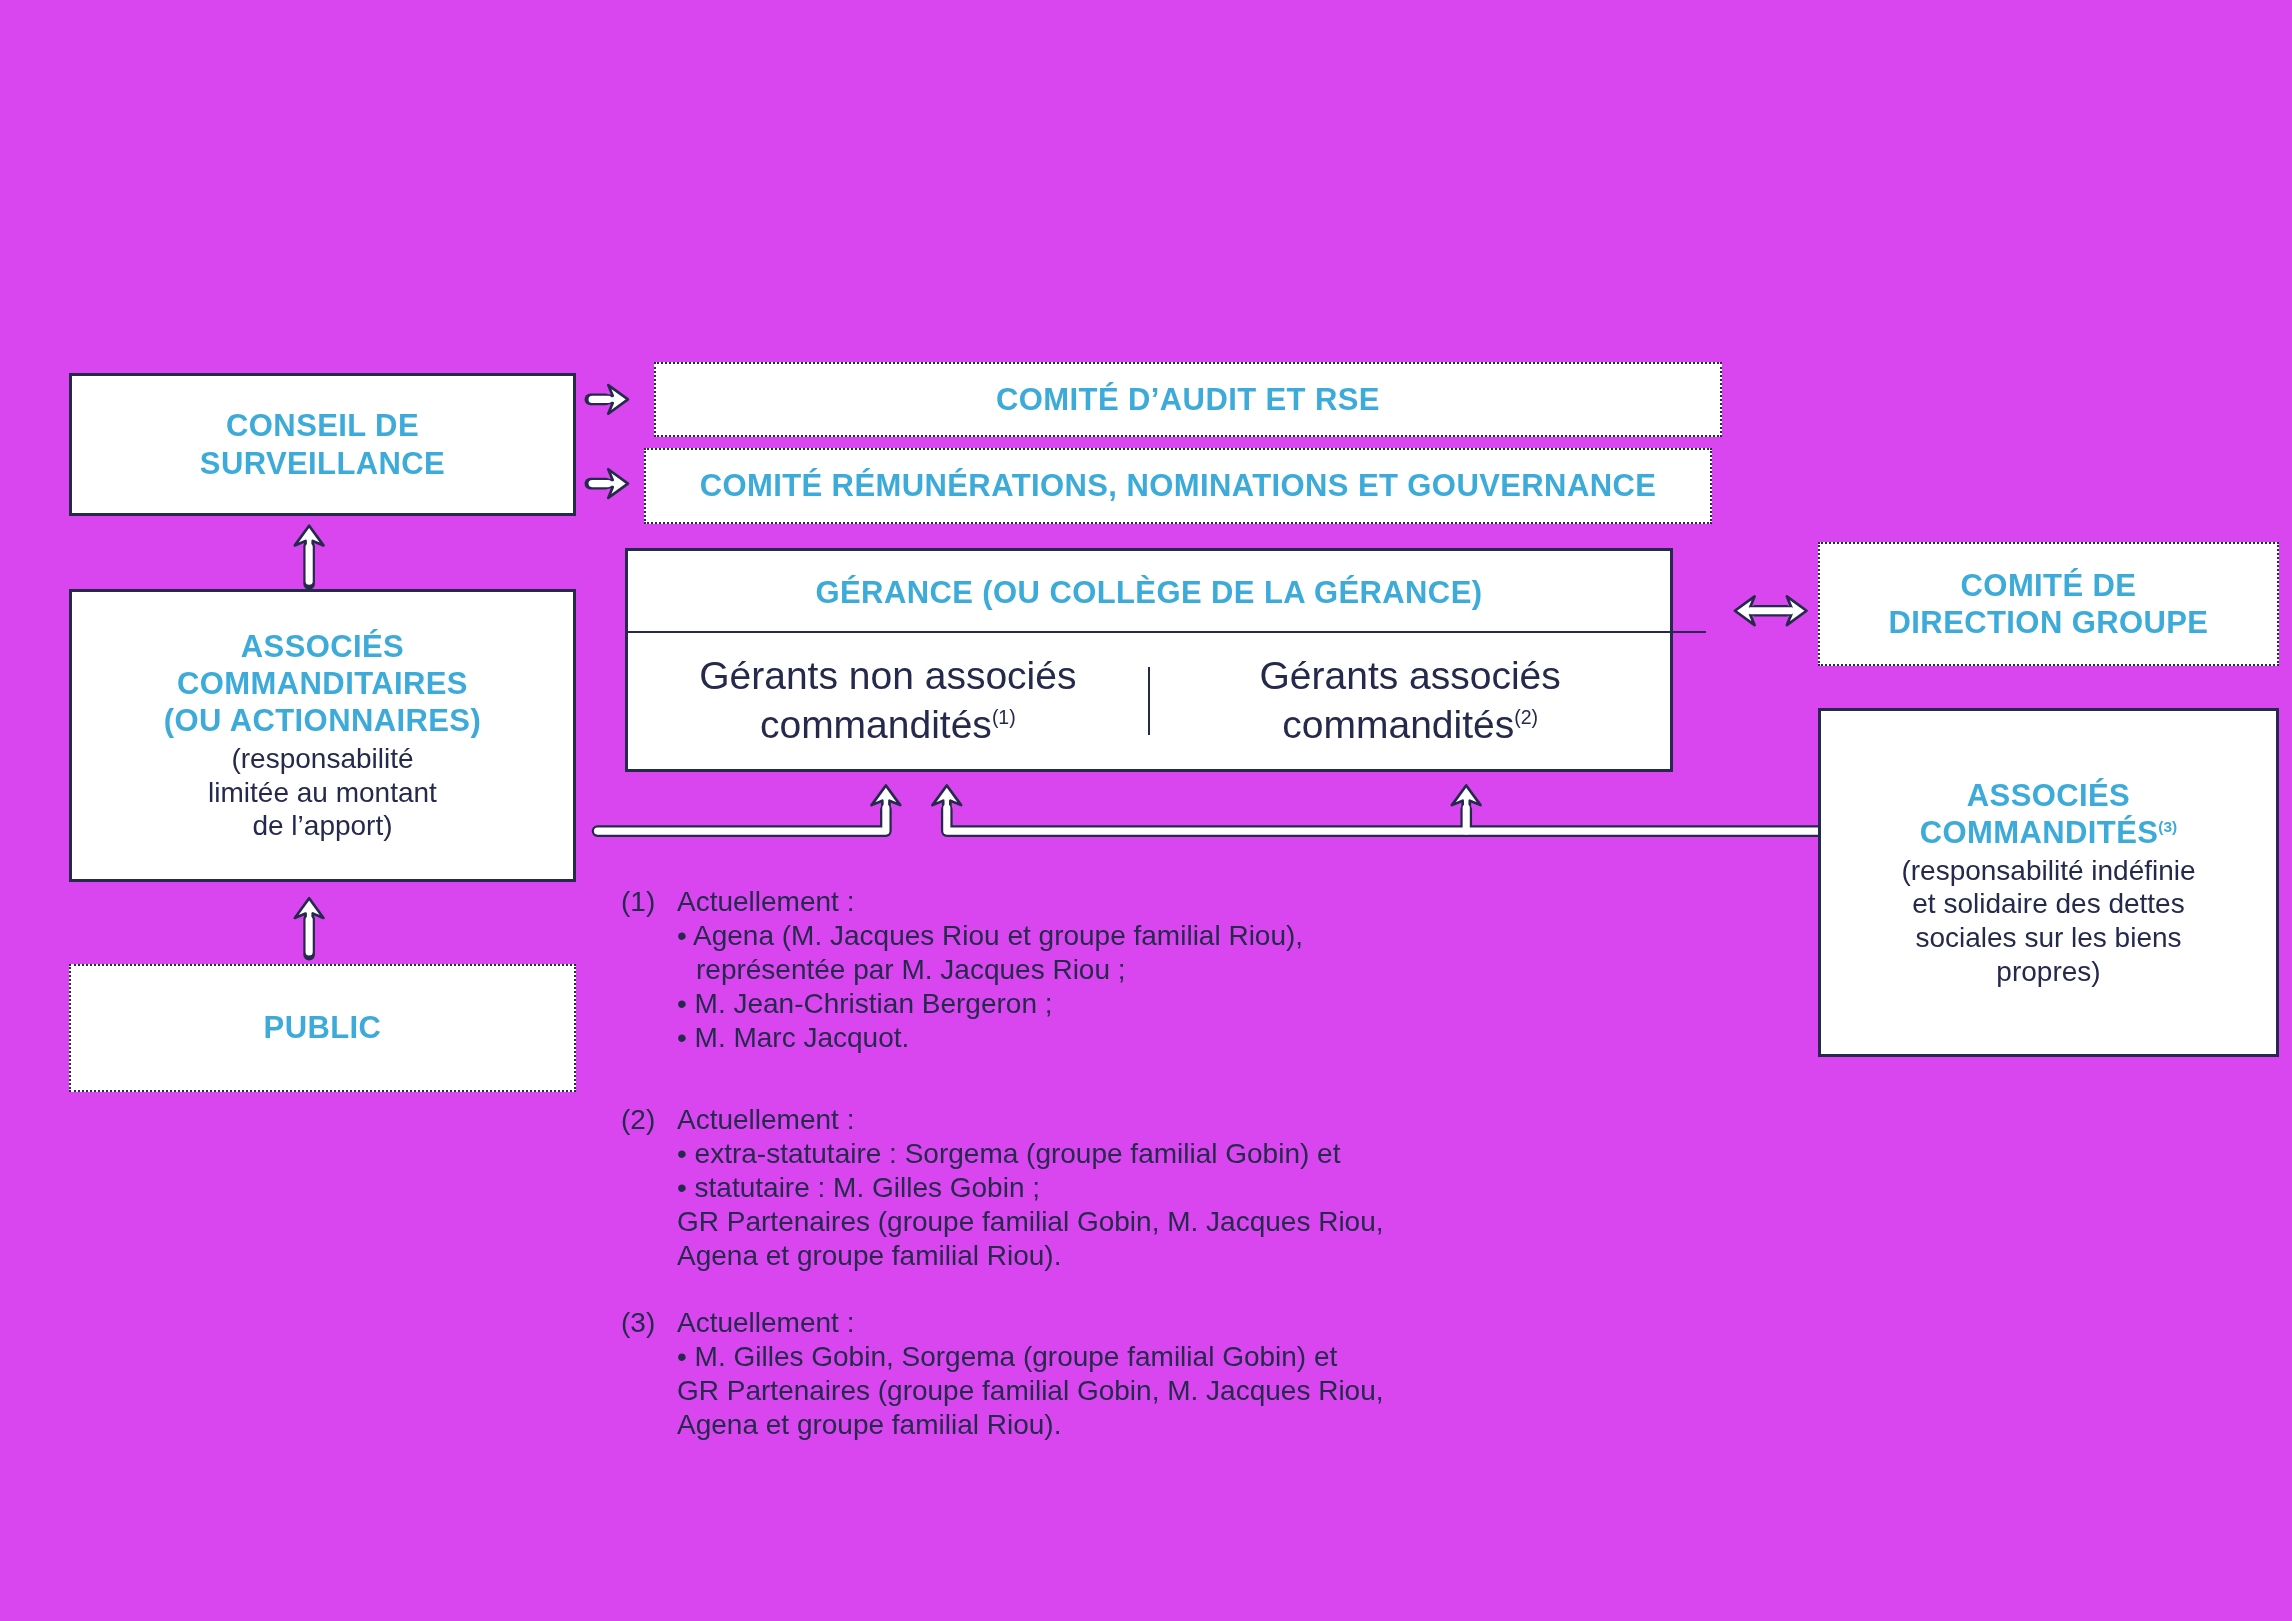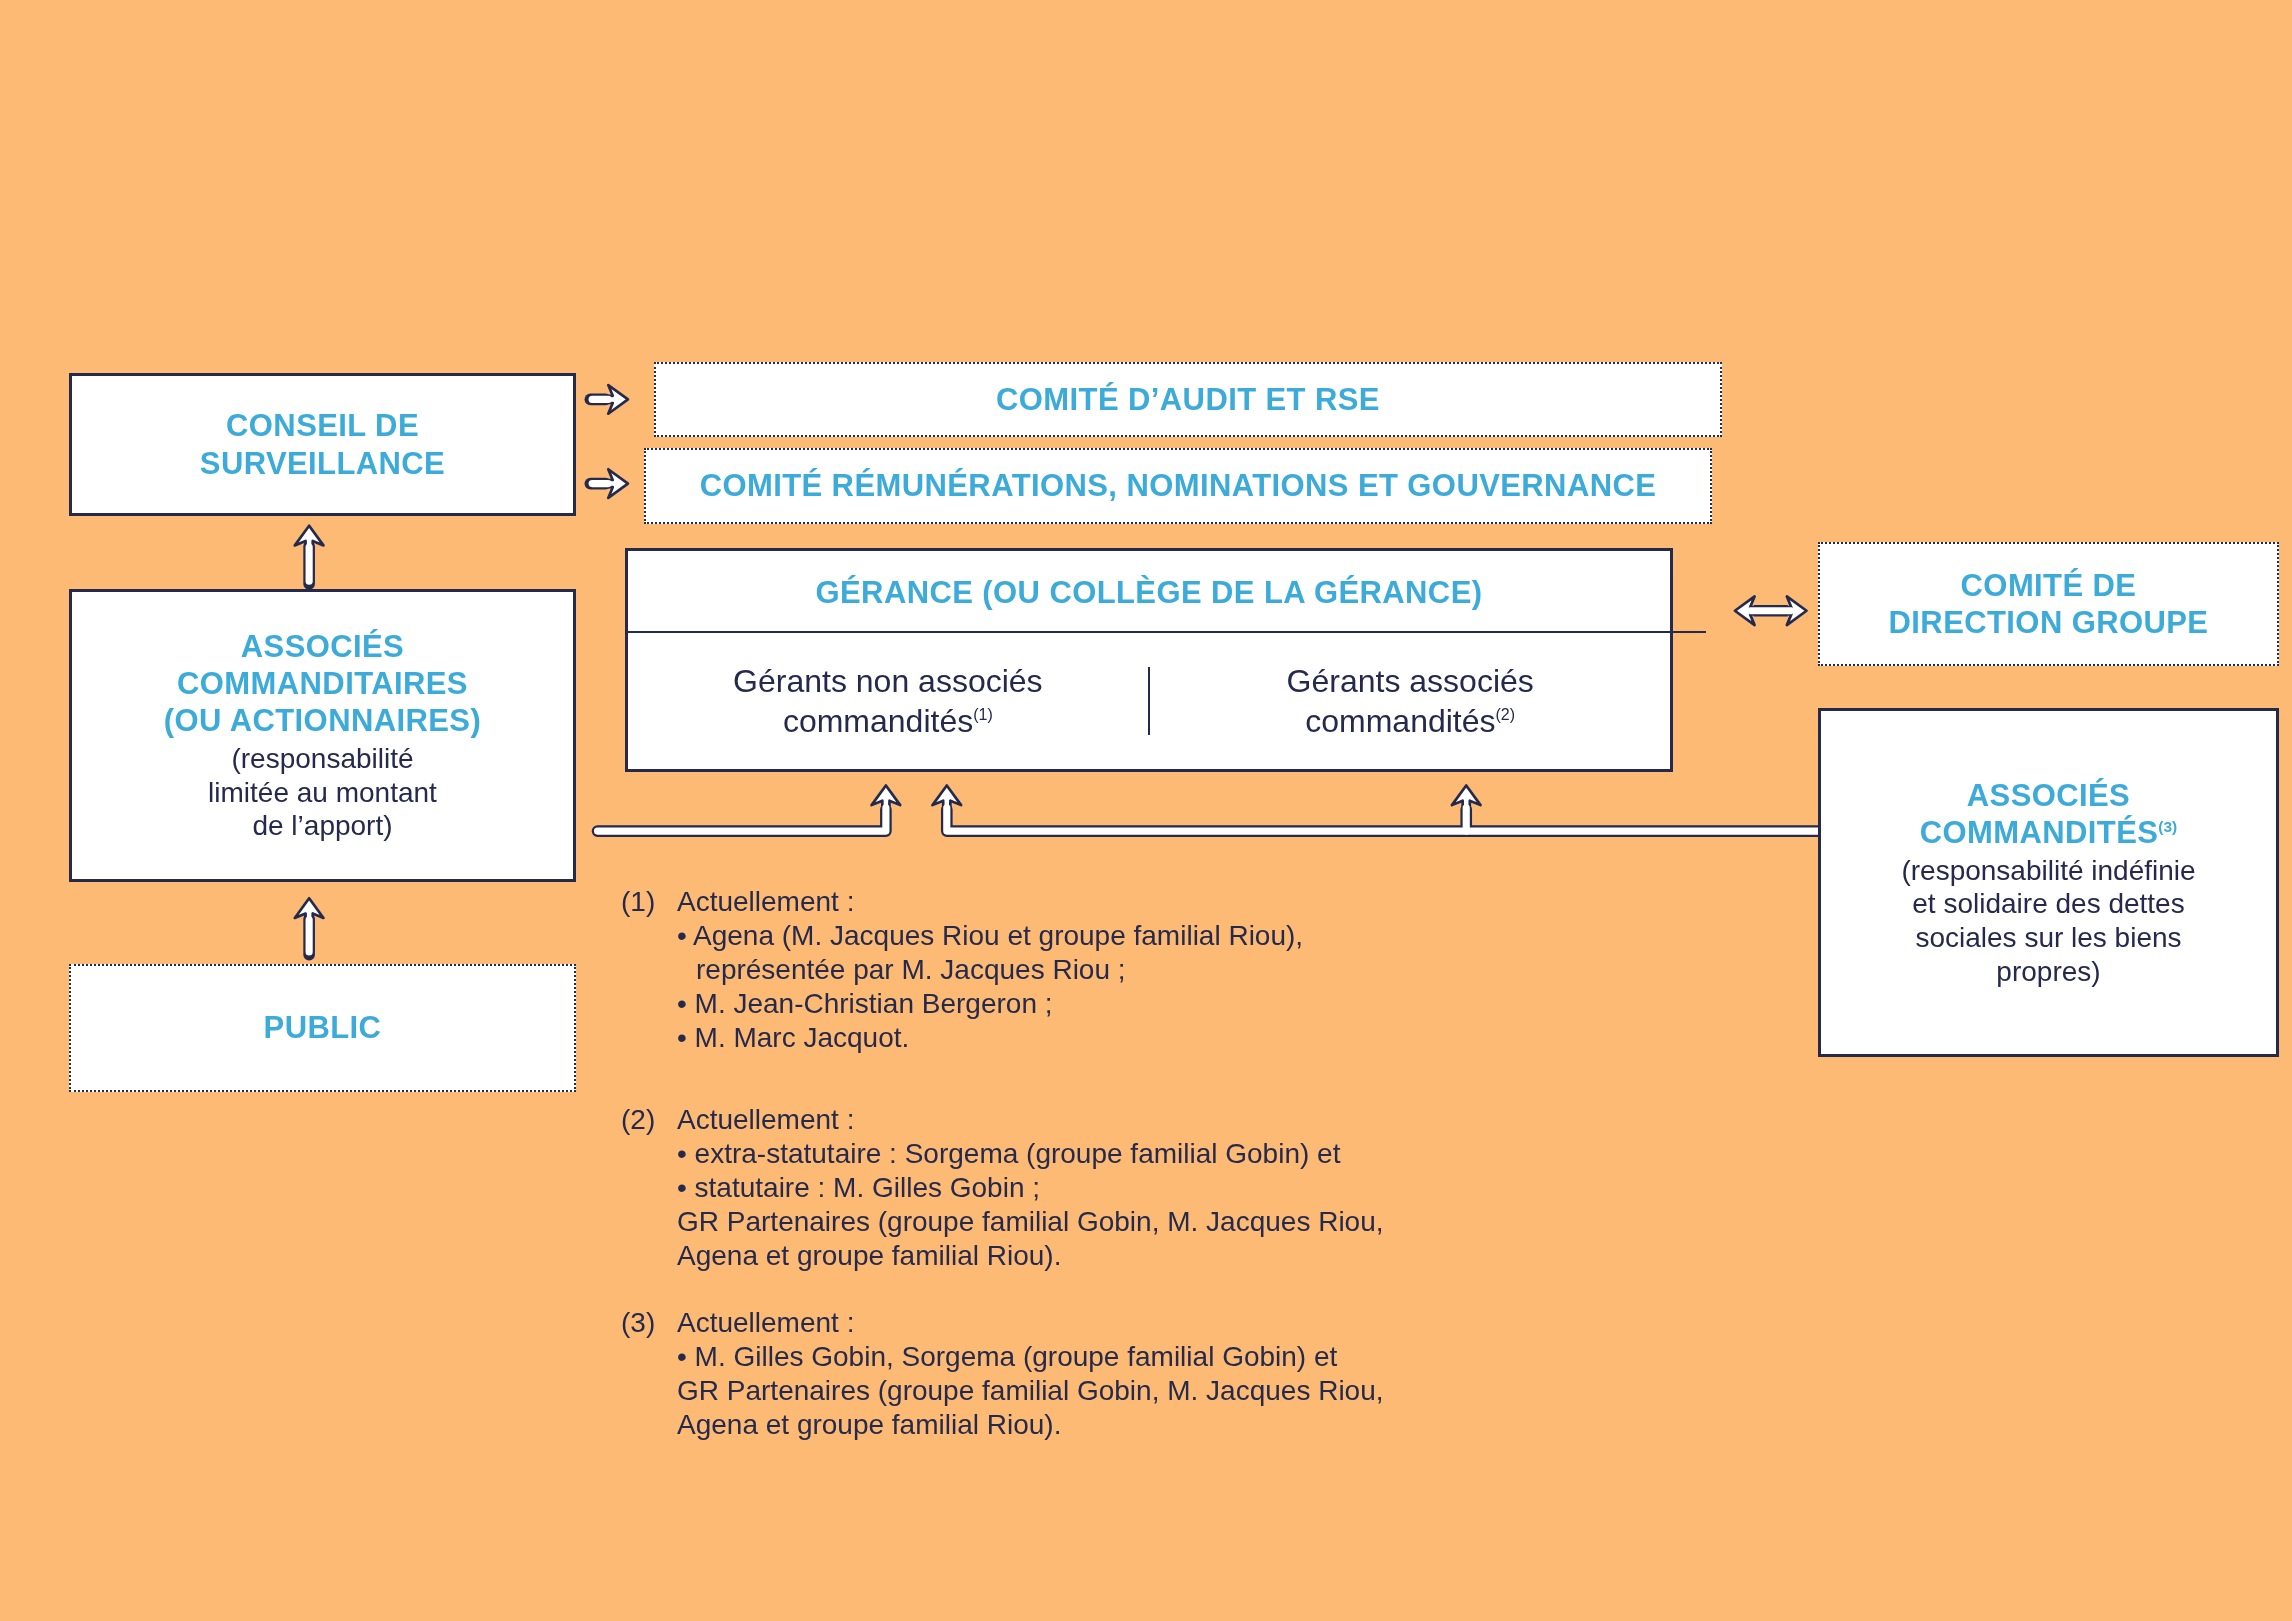--- a/index.html
+++ b/index.html
@@ -2,21 +2,21 @@
 <html lang="fr" style="font-size:14.3px"><head>
 <meta charset="utf-8">
 <title>Organigramme de gouvernance</title>
 <style>
   :root{
     --navy:#252a4d;
     --blue:#3dabd9;
   }
   html,body{margin:0;padding:0;background:#ffffff;}
   .canvas{
-    position:relative;width:2293px;height:1621px;background:#fdba74;
+    position:relative;width:2293px;height:1621px;background:#d946ef;
     font-family:"Liberation Sans","DejaVu Sans",sans-serif;color:var(--navy);
     overflow:hidden;
   }
   svg.layer{position:absolute;left:0;top:0;z-index:1;}
   .box{
     position:absolute;background:#ffffff;border:3.6px solid var(--navy);
     box-sizing:border-box;display:flex;flex-direction:column;
     align-items:center;justify-content:center;text-align:center;z-index:2;
   }
   .box.dotted{border:2.7px dotted var(--navy);}
@@ -30,21 +30,21 @@
   }
   sup.fn-ref{font-size:0.5em;vertical-align:super;letter-spacing:0;}
   
   #box-gerance{justify-content:flex-start;padding-top:23px;}
   .gerance-divider{
     width:1078px;border-top:2.7px solid var(--navy);margin:19.7px auto 0 auto;
   }
   .gerance-cols{
     display:flex;flex-direction:row;align-items:center;width:100%;flex:1;
   }
-  .gerance-col{flex:1;font-size:32px;line-height:1.25;white-space:pre-line;}
+  .gerance-col{flex:1;font-size:39px;line-height:1.25;white-space:pre-line;}
   .gerance-col-divider{width:2.7px;height:68px;background:var(--navy);flex:none;}
   
   .footnote{position:absolute;left:621px;width:1128px;font-size:28px;line-height:34px;z-index:2;}
   .fn-head{display:flex;}
   .fn-num{width:56px;flex:none;}
   .fn-line{padding-left:56px;}
   .fn-line.cont-wide{padding-left:75px;}
 </style>
 </head>
 <body>

